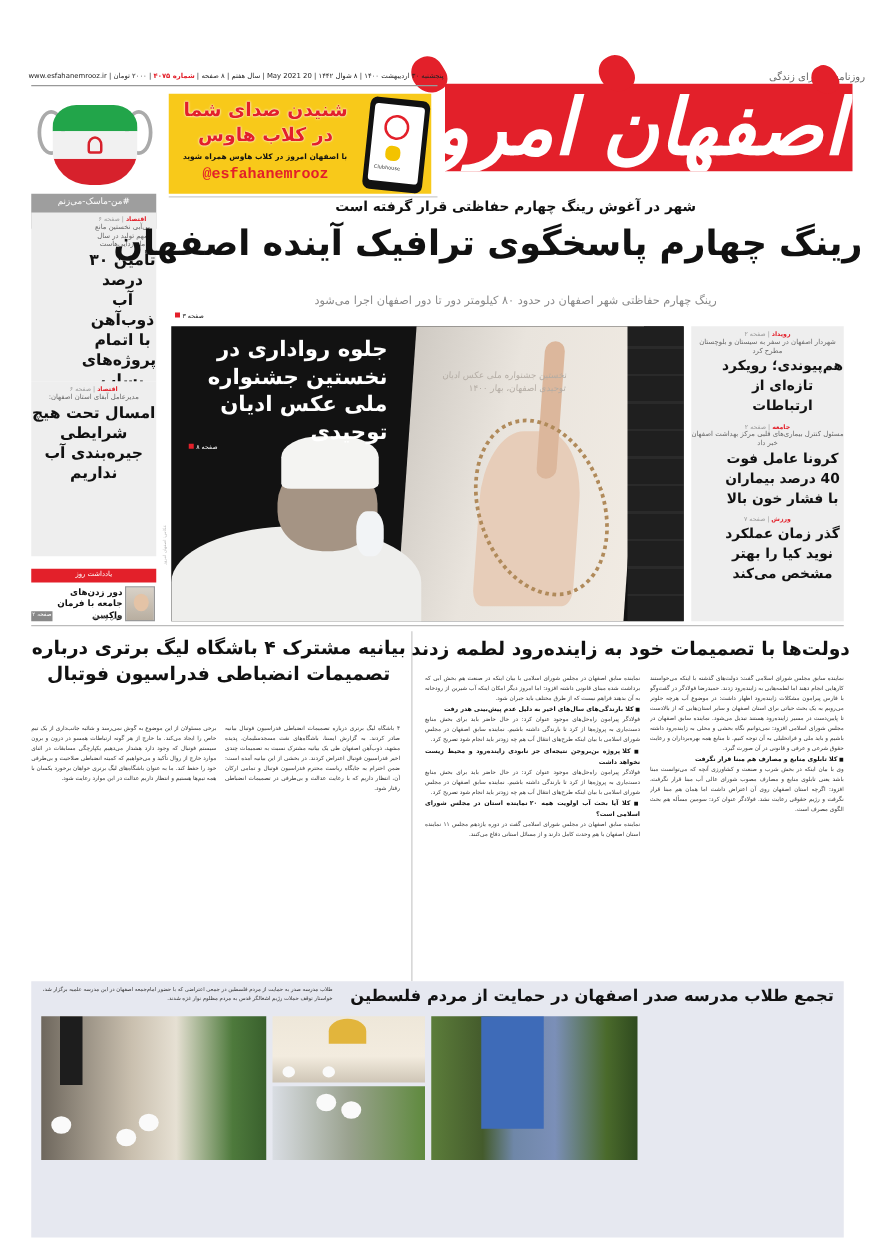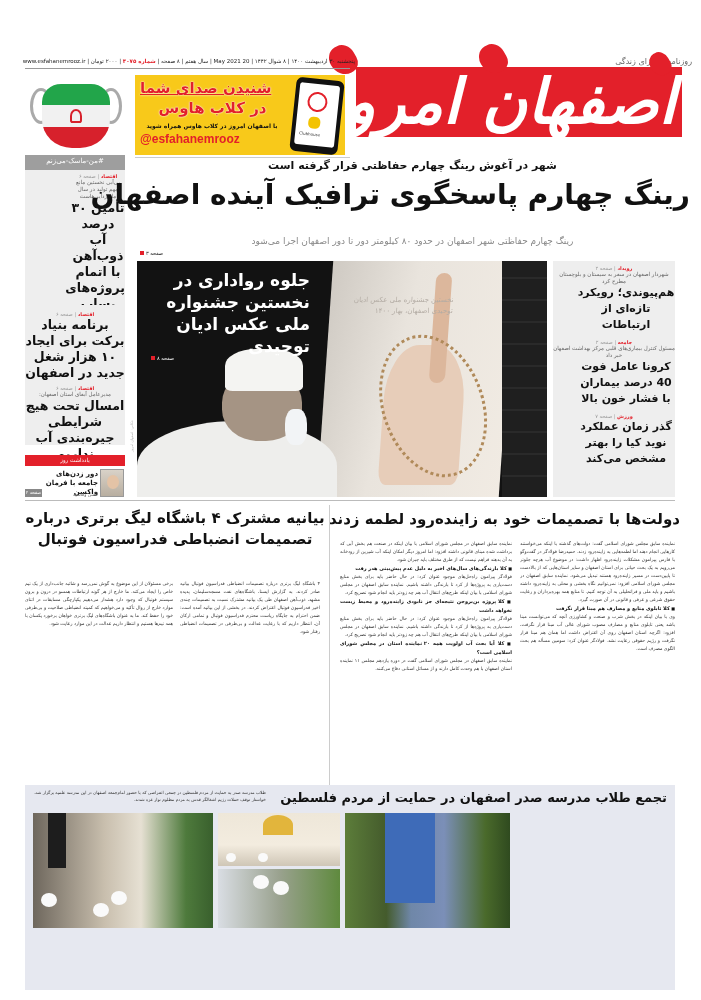--- a/index.html
+++ b/index.html
@@ -18,24 +18,24 @@
   .infoline .issue { color: #e3202a; font-weight: bold; }
   .infoline-rule { left: 25px; top: 68px; width: 325px; height: 1px; background: #999; }
 
   
   .ad { left: 135px; top: 75px; width: 210px; height: 80px; background: #f8c91a; overflow: hidden; }
   .ad-phone { position: absolute; right: 4px; top: 4px; width: 48px; height: 74px; background: #111; border-radius: 6px; transform: rotate(6deg); }
   .ad-phone-screen { position: absolute; right: 4px; top: 5px; width: 40px; height: 62px; background: #fff; border-radius: 3px; }
   .ad-phone-logo { position: absolute; left: 9px; top: 8px; width: 20px; height: 20px; border-radius: 50%; border: 2px solid #e3202a; }
   .ad-phone-hand { position: absolute; left: 12px; top: 33px; width: 12px; height: 12px; background: #f3c300; border-radius: 40%; }
   .ad-phone-label { position: absolute; left: 4px; top: 48px; font-size: 4px; color: #333; direction: ltr; }
-  .ad-title1 { position: absolute; right: 60px; top: 4px; width: 145px; text-align: left; font-size: 15px; font-weight: bold; color: #e3202a; text-shadow: 0 0 2px #fff, 0 0 1px #fff; text-decoration: underline; }
+  .ad-title1 { position: absolute; right: 60px; top: 4px; width: 145px; text-align: center; font-size: 15px; font-weight: bold; color: #e3202a; text-shadow: 0 0 2px #fff, 0 0 1px #fff; }
   .ad-title2 { position: absolute; right: 60px; top: 24px; width: 145px; text-align: center; font-size: 15px; font-weight: bold; color: #e3202a; text-shadow: 0 0 2px #fff, 0 0 1px #fff; }
   .ad-sub { position: absolute; right: 58px; top: 47px; width: 150px; text-align: center; font-size: 6px; font-weight: bold; color: #111; }
-  .ad-handle { position: absolute; right: 60px; top: 57px; width: 145px; font-family: Liberation Sans, sans-serif; font-size: 12px; font-weight: bold; color: #e3202a; direction: ltr; }
+  .ad-handle { position: absolute; right: 60px; top: 57px; width: 145px; text-align: center; font-family: Liberation Mono, monospace; font-size: 12px; font-weight: bold; color: #e3202a; direction: ltr; }
   .rule-under-ad { left: 135px; top: 157px; width: 215px; height: 1px; background: #ccc; }
 
   
   .mask-wrap { left: 28px; top: 78px; width: 96px; height: 76px; }
   .mask-strap { position: absolute; width: 22px; height: 36px; border: 3px solid #aaa; border-radius: 50%; top: 10px; }
   .mask-body { position: absolute; left: 14px; top: 6px; width: 68px; height: 64px; border-radius: 28% 28% 44% 44%; overflow: hidden; }
   .mask-g { height: 33%; background: #22a54a; }
   .mask-w { height: 34%; background: #f1f1f1; position: relative; }
   .mask-r { height: 33%; background: #d7212c; }
   .mask-emblem { position: absolute; left: 28px; top: 4px; width: 12px; height: 14px; border-radius: 50% 50% 20% 20%; border: 2px solid #d7212c; }
@@ -166,24 +166,20 @@
     <div class="side-kicker">بی‌آبی نخستین مانع مهم تولید در سال مانع‌زدایی‌هاست</div>
     <div class="side-head">تأمین ۳۰ درصد آب ذوب‌آهن با اتمام پروژه‌های پساب</div>
   </div>
   <div style="padding-top:4px;">
     <div class="side-cat"><b>رویداد</b> | <span>صفحه ۲</span></div>
     <div class="side-kicker">دبیر جبهه پیروان خط امام و رهبری اصفهان:</div>
     <div class="side-head">حضور مردم در این انتخابات جدی‌تر از گذشته است</div>
   </div>
 </div>
 <div class="abs left-side2">
-  <div style="padding-top:6px;">
-    <div class="side-cat"><b>اقتصاد</b> | <span>صفحه ۶</span></div>
-    <div class="side-head">برنامه بنیاد برکت برای ایجاد ۱۰ هزار شغل جدید در اصفهان</div>
-  </div>
   <div style="padding-top:4px;">
     <div class="side-cat"><b>اقتصاد</b> | <span>صفحه ۶</span></div>
     <div class="side-kicker">مدیرعامل آبفای استان اصفهان:</div>
     <div class="side-head">امسال تحت هیچ شرایطی جیره‌بندی آب نداریم</div>
   </div>
 </div>
 
 <div class="abs note-bar">یادداشت روز</div>
 <div class="abs note-photo">
     <div class="note-photo-face"></div>

